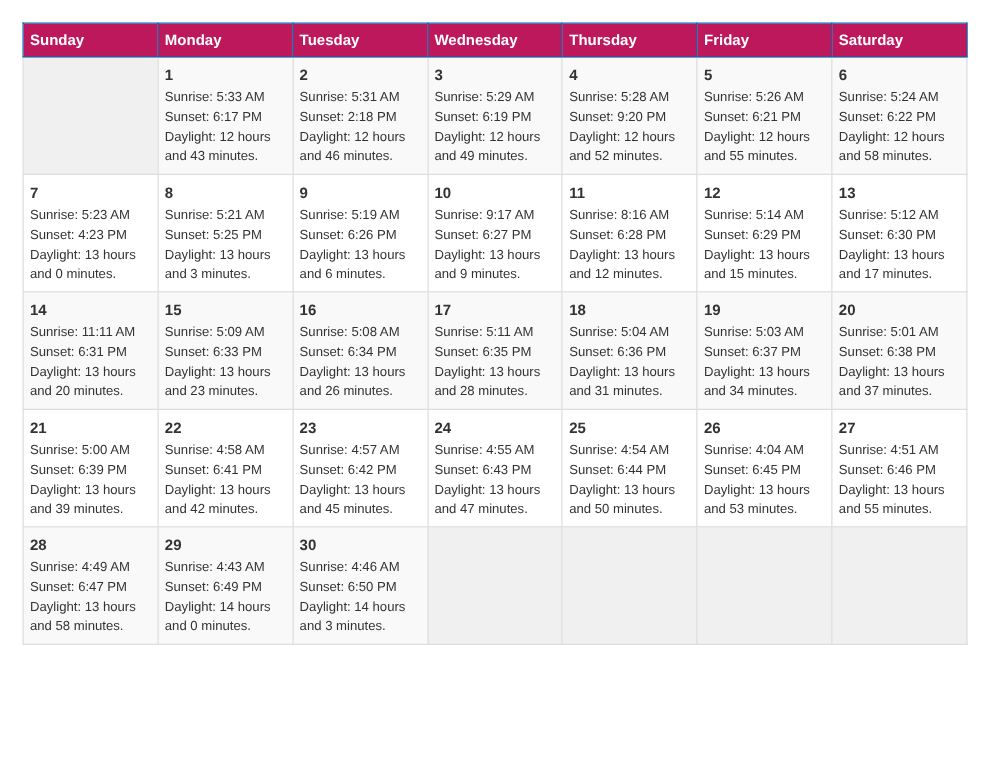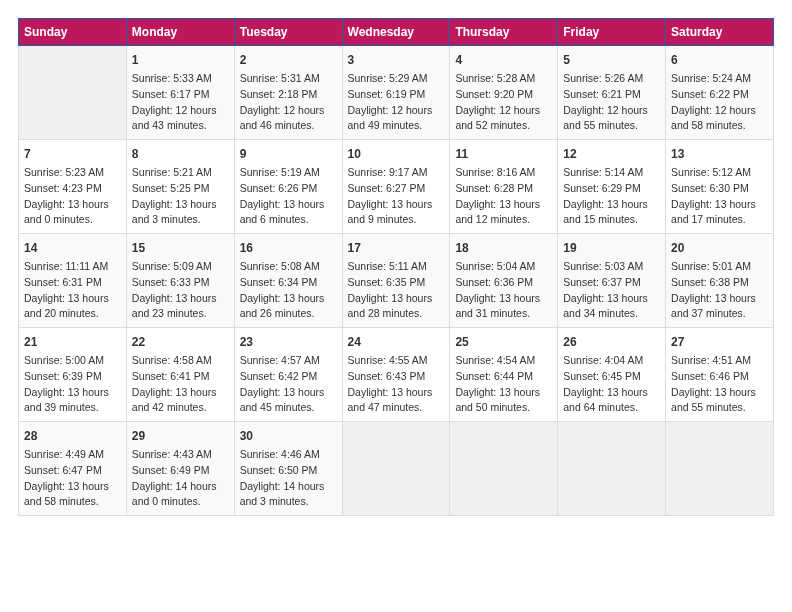--- a/index.html
+++ b/index.html
@@ -279,21 +279,21 @@
             <div>Sunrise: 4:54 AM</div>
             <div>Sunset: 6:44 PM</div>
             <div>Daylight: 13 hours</div>
             <div>and 50 minutes.</div>
           </td>
           <td>
             <span class="day-num">26</span>
             <div>Sunrise: 4:04 AM</div>
             <div>Sunset: 6:45 PM</div>
             <div>Daylight: 13 hours</div>
-            <div>and 64 minutes.</div>
+            <div>and 53 minutes.</div>
           </td>
           <td>
             <span class="day-num">27</span>
             <div>Sunrise: 4:51 AM</div>
             <div>Sunset: 6:46 PM</div>
             <div>Daylight: 13 hours</div>
             <div>and 55 minutes.</div>
           </td>
         </tr>
         <tr>

